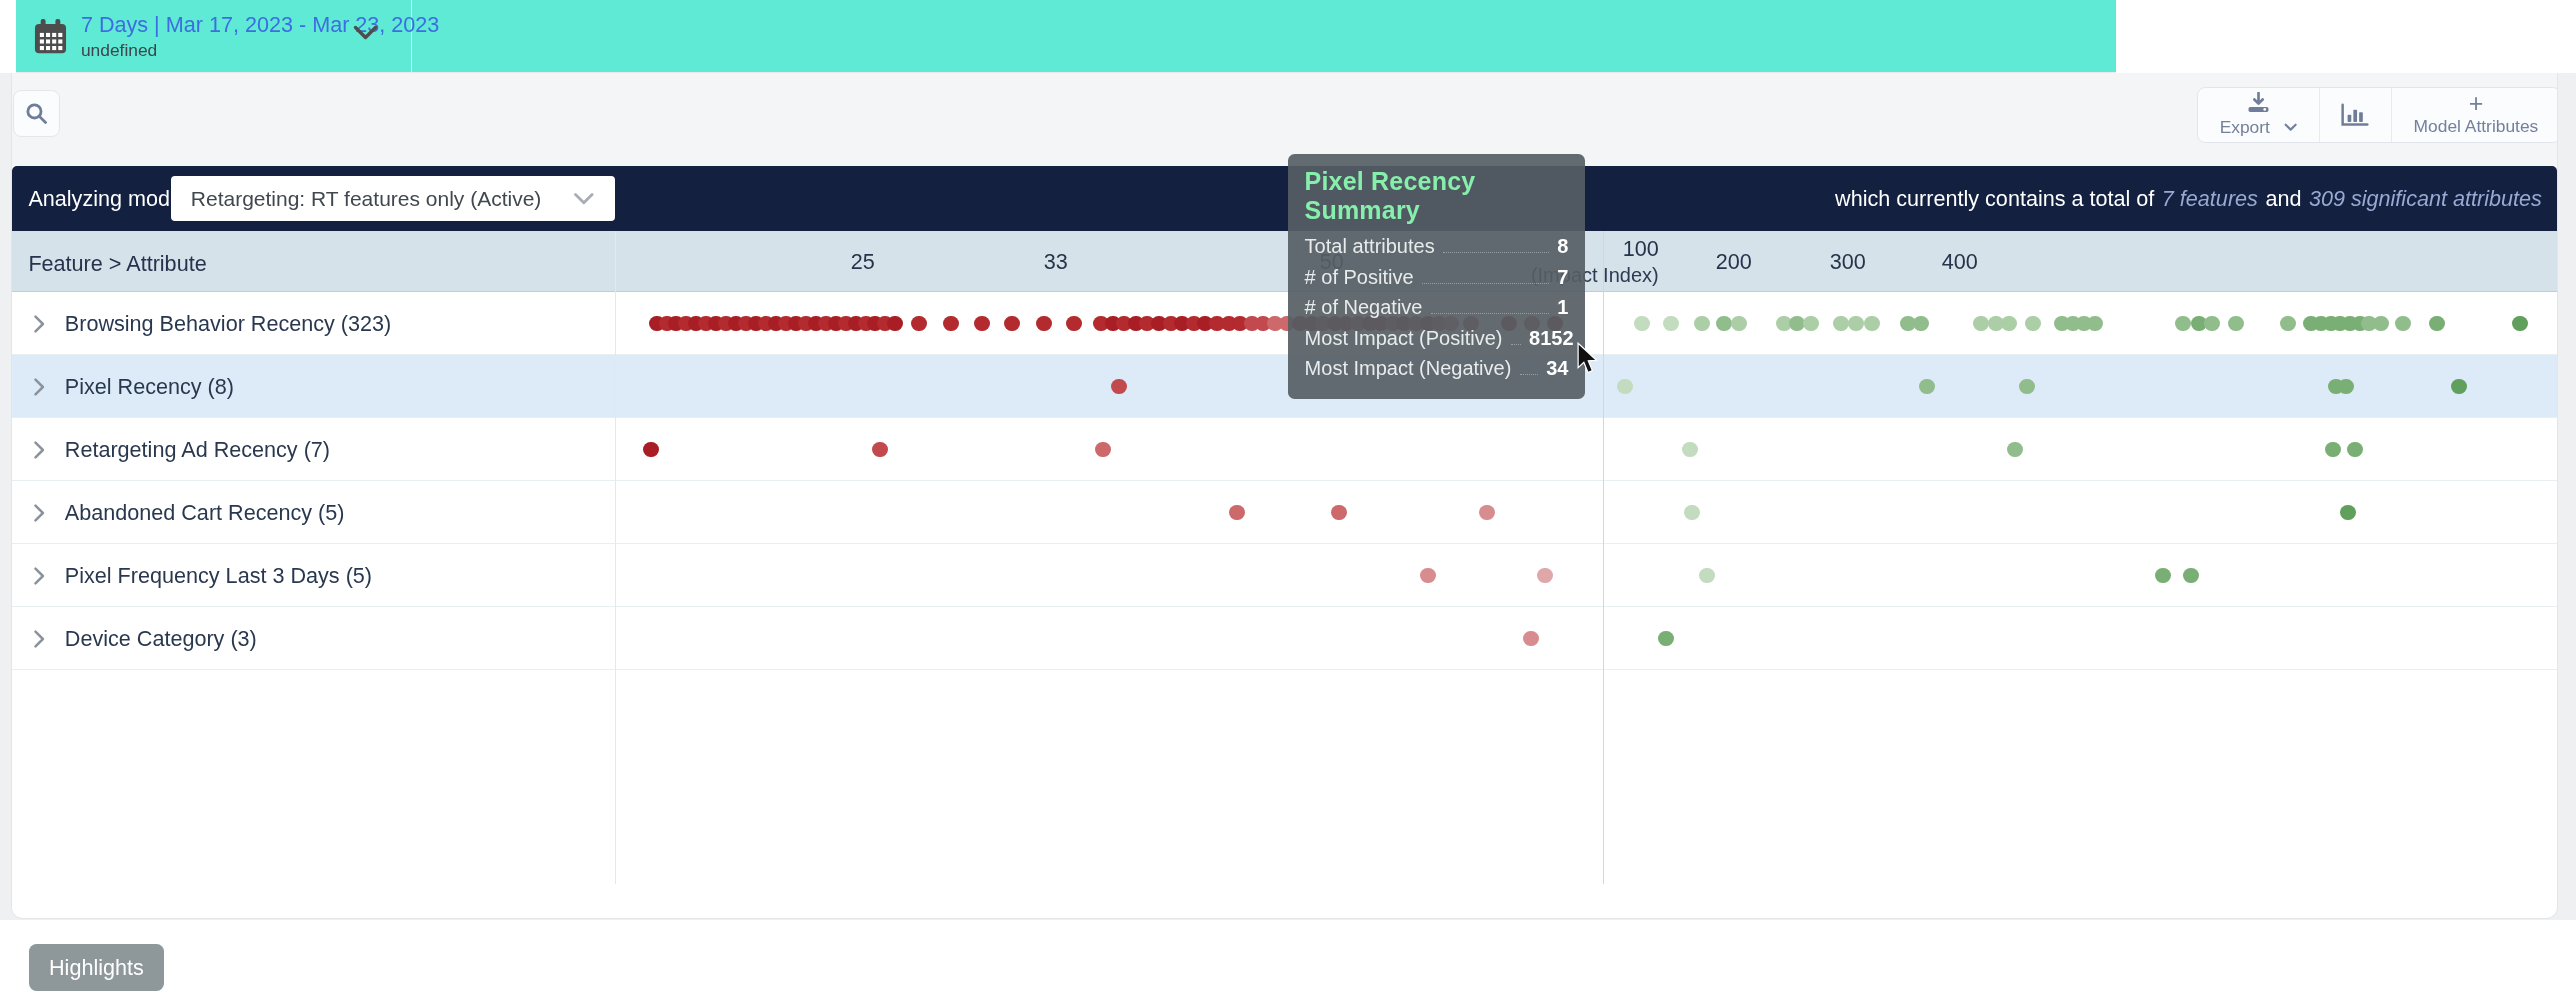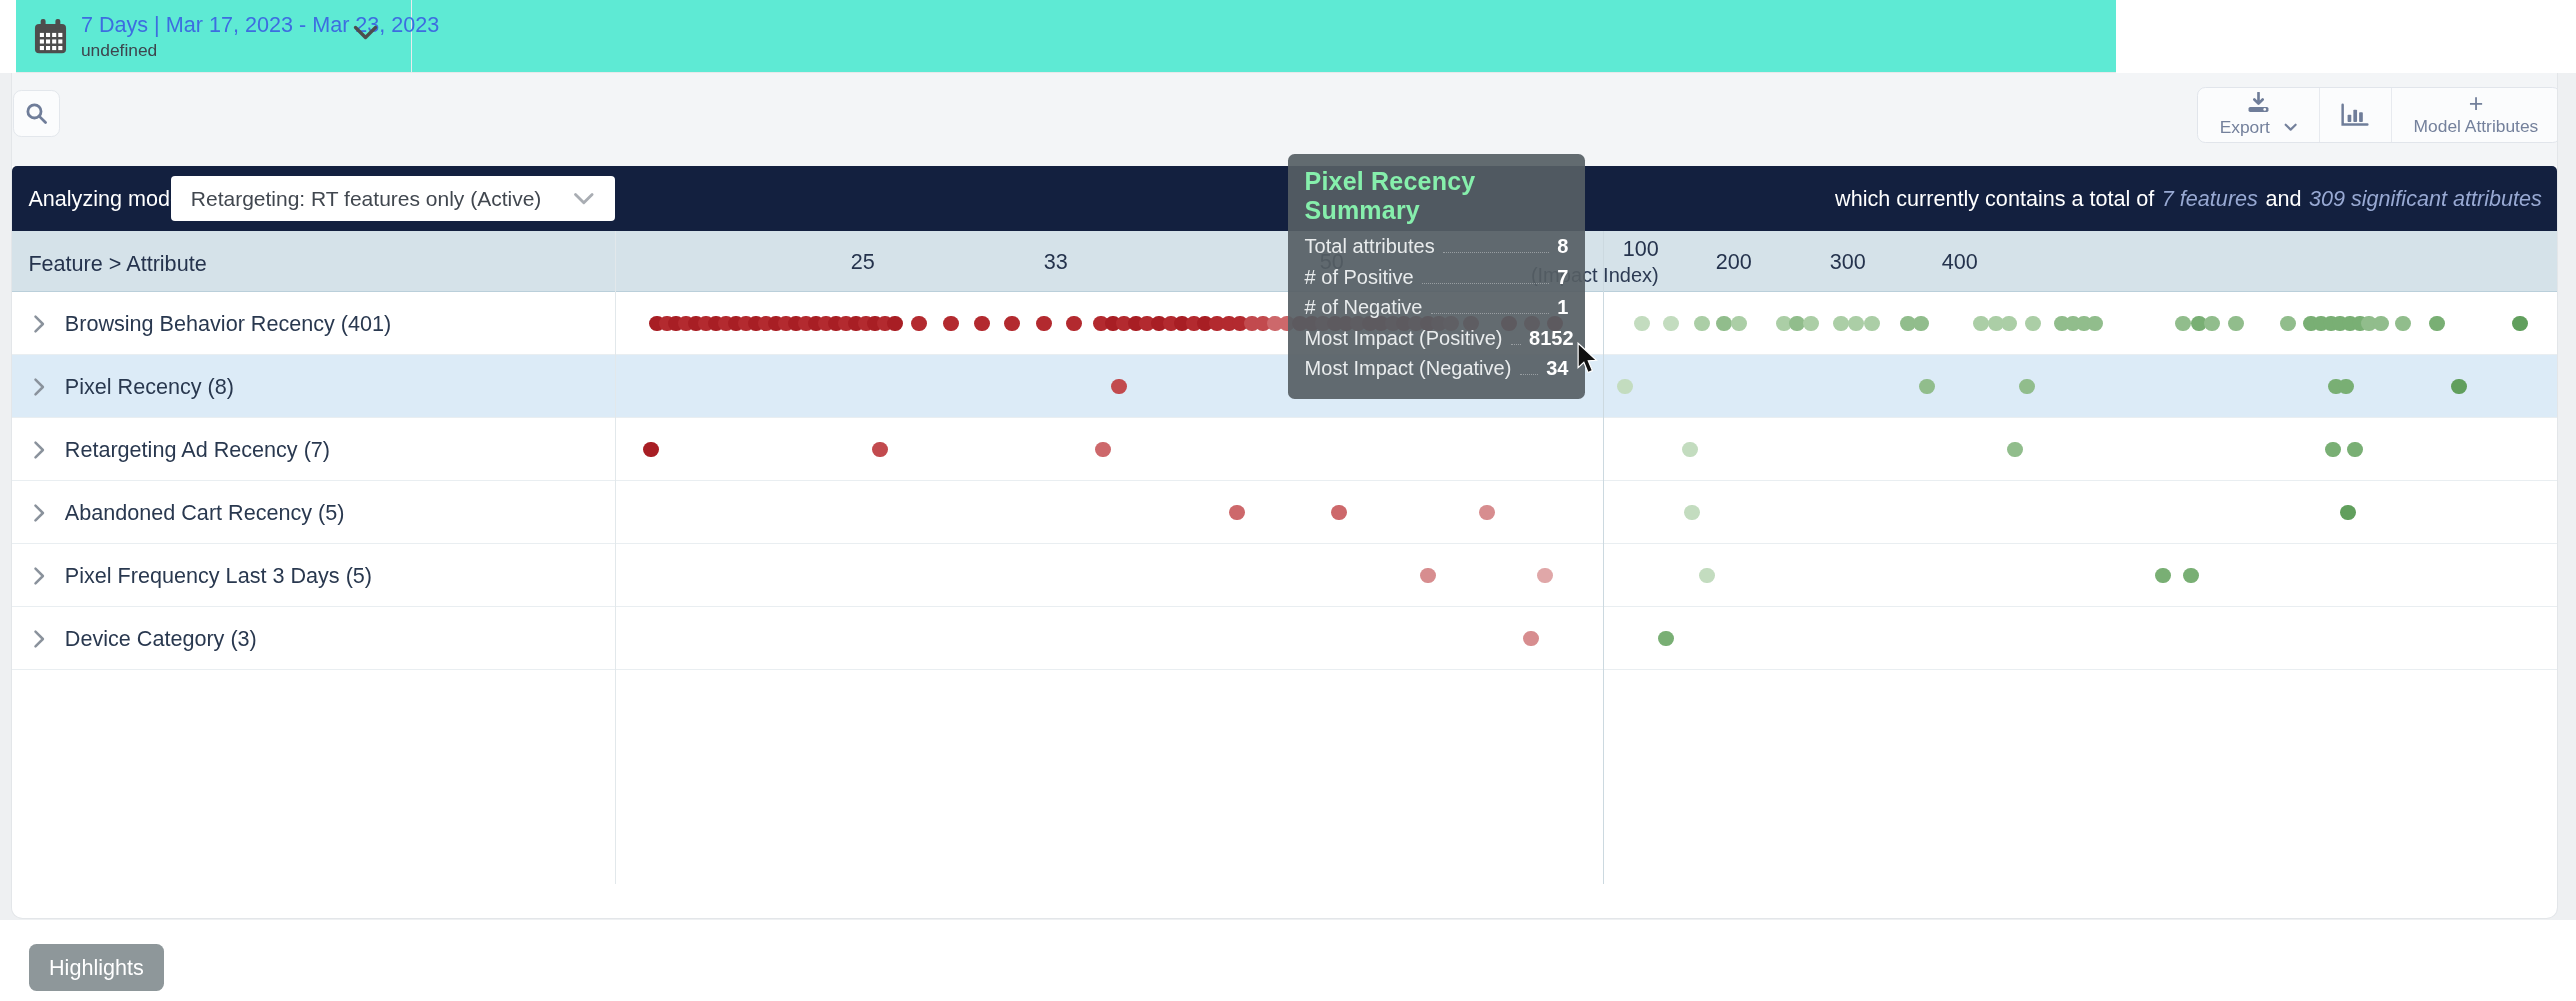--- a/index.html
+++ b/index.html
@@ -190,21 +190,21 @@
           <div>400</div>
         </div>
       </div>
   </div>
 
   <div class="rows" id="rows">
       <div class="frow">
         <svg class="chev" width="12.4" height="20" viewBox="0 0 15 24">
           <polyline points="3,3 12,12 3,21" fill="none" stroke="#8a929c" stroke-width="3" stroke-linecap="round" stroke-linejoin="round"></polyline>
         </svg>
-        <span class="flabel">Browsing Behavior Recency (401)</span>
+        <span class="flabel">Browsing Behavior Recency (323)</span>
         <div class="plot">
           <span class="dot" style="left: 34px; background: rgb(168, 30, 36);"></span>
           <span class="dot" style="left: 44px; background: rgb(179, 42, 47);"></span>
           <span class="dot" style="left: 53px; background: rgb(168, 30, 36);"></span>
           <span class="dot" style="left: 63px; background: rgb(179, 42, 47);"></span>
           <span class="dot" style="left: 73px; background: rgb(168, 30, 36);"></span>
           <span class="dot" style="left: 83px; background: rgb(179, 42, 47);"></span>
           <span class="dot" style="left: 93px; background: rgb(168, 30, 36);"></span>
           <span class="dot" style="left: 103px; background: rgb(179, 42, 47);"></span>
           <span class="dot" style="left: 113px; background: rgb(168, 30, 36);"></span>

